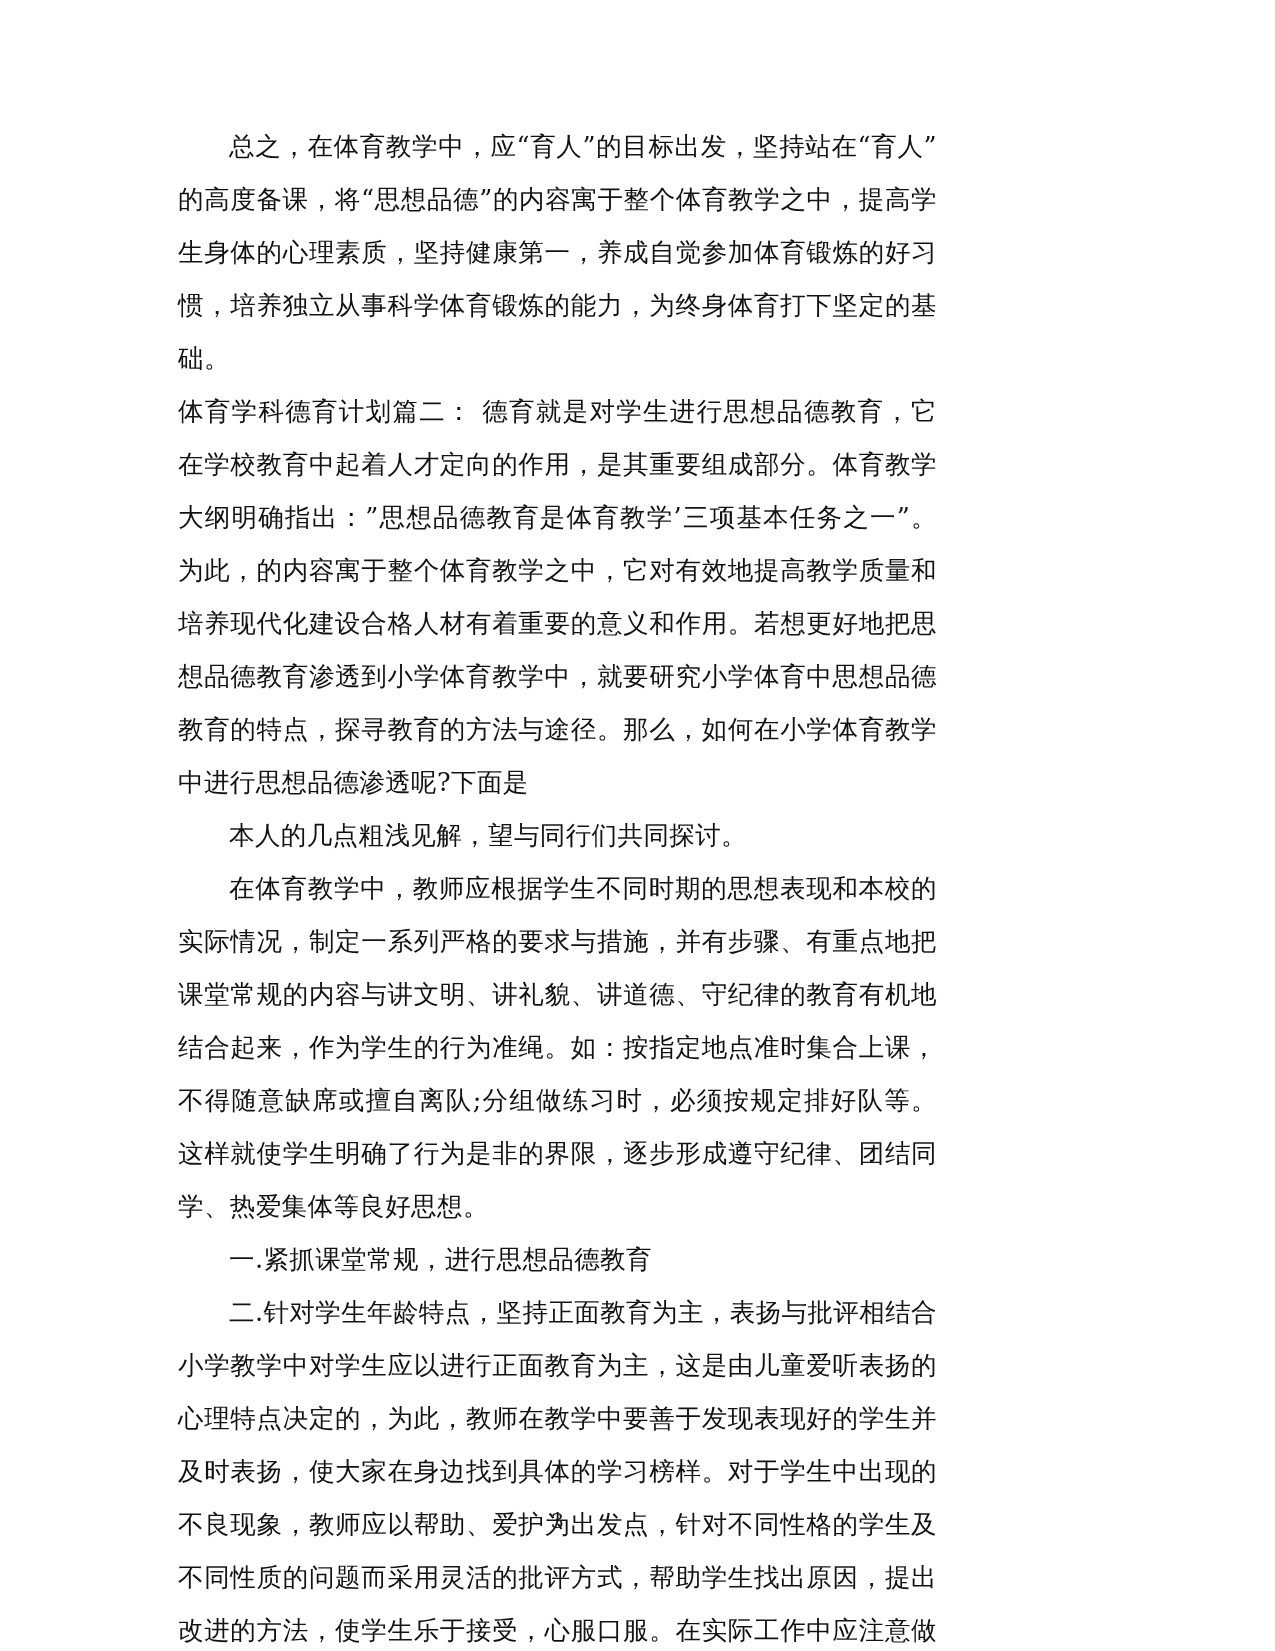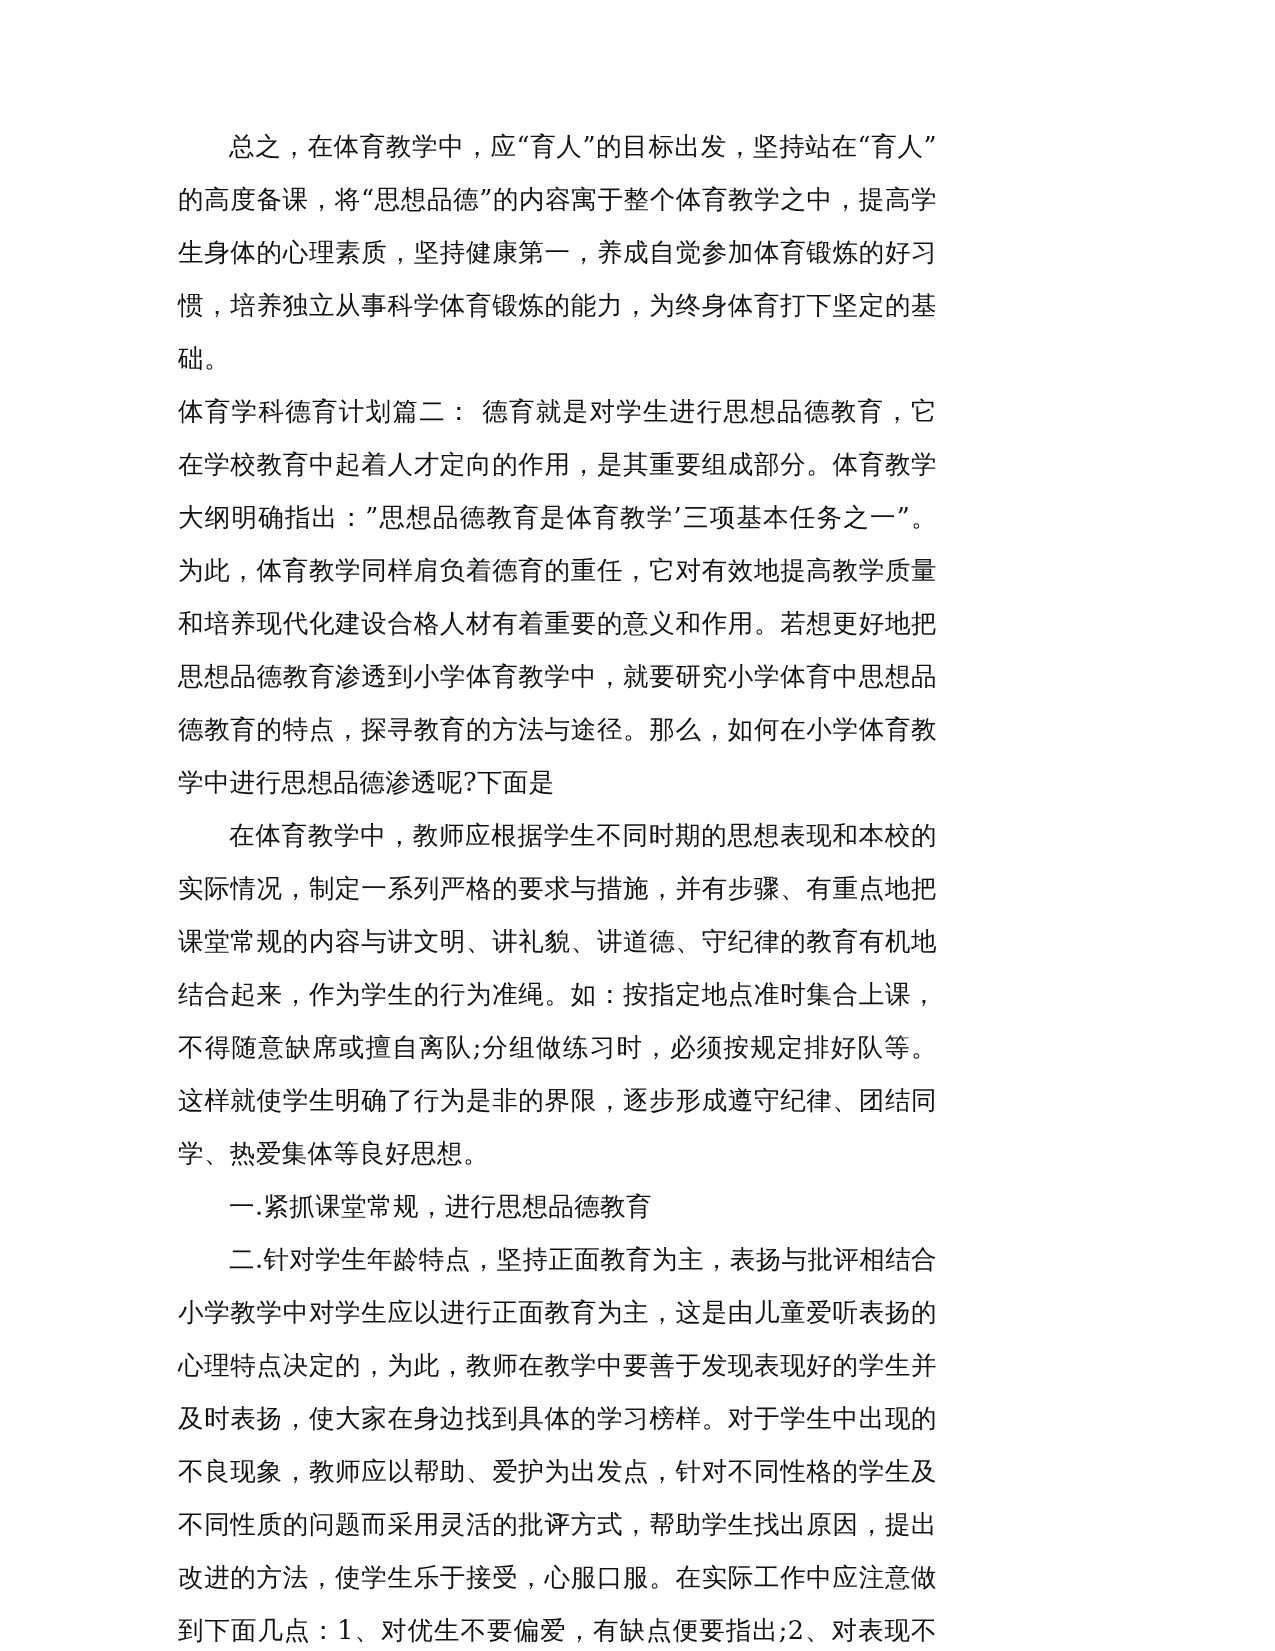--- a/index.html
+++ b/index.html
@@ -51,19 +51,20 @@
     font-family: "DejaVu Serif", "Liberation Serif", serif;
     color: #1a1a1a;
   }
 </style>
 </head>
 <body>
 
 <div class="page">
   <div class="body-text">
     <p class="indent">总之，在体育教学中，应“育人”的目标出发，坚持站在“育人”的高度备课，将“思想品德”的内容寓于整个体育教学之中，提高学生身体的心理素质，坚持健康第一，养成自觉参加体育锻炼的好习惯，培养独立从事科学体育锻炼的能力，为终身体育打下坚定的基础。</p>
-    <p class="noindent">体育学科德育计划篇二：    德育就是对学生进行思想品德教育，它在学校教育中起着人才定向的作用，是其重要组成部分。体育教学大纲明确指出：”思想品德教育是体育教学’三项基本任务之一”。为此，体育教学同样肩负着德育的重任，它对有效地提高教学质量和培养现代化建设合格人材有着重要的意义和作用。若想更好地把思想品德教育渗透到小学体育教学中，就要研究小学体育中思想品德教育的特点，探寻教育的方法与途径。那么，如何在小学体育教学中进行思想品德渗透呢?下面是</p>
+    <p class="noindent">体育学科德育计划篇二：    德育就是对学生进行思想品德教育，它在学校教育中起着人才定向的作用，是其重要组成部分。体育教学大纲明确指出：”思想品德教育是体育教学’三项基本任务之一”。为此，的内容寓于整个体育教学之中，它对有效地提高教学质量和培养现代化建设合格人材有着重要的意义和作用。若想更好地把思想品德教育渗透到小学体育教学中，就要研究小学体育中思想品德教育的特点，探寻教育的方法与途径。那么，如何在小学体育教学中进行思想品德渗透呢?下面是</p>
+    <p class="indent">本人的几点粗浅见解，望与同行们共同探讨。</p>
     <p class="indent">在体育教学中，教师应根据学生不同时期的思想表现和本校的实际情况，制定一系列严格的要求与措施，并有步骤、有重点地把课堂常规的内容与讲文明、讲礼貌、讲道德、守纪律的教育有机地结合起来，作为学生的行为准绳。如：按指定地点准时集合上课，不得随意缺席或擅自离队;分组做练习时，必须按规定排好队等。这样就使学生明确了行为是非的界限，逐步形成遵守纪律、团结同学、热爱集体等良好思想。</p>
     <p class="indent">一.紧抓课堂常规，进行思想品德教育</p>
     <p class="indent">二.针对学生年龄特点，坚持正面教育为主，表扬与批评相结合  小学教学中对学生应以进行正面教育为主，这是由儿童爱听表扬的心理特点决定的，为此，教师在教学中要善于发现表现好的学生并及时表扬，使大家在身边找到具体的学习榜样。对于学生中出现的不良现象，教师应以帮助、爱护为出发点，针对不同性格的学生及不同性质的问题而采用灵活的批评方式，帮助学生找出原因，提出改进的方法，使学生乐于接受，心服口服。在实际工作中应注意做到下面几点：1、对优生不要偏爱，有缺点便要指出;2、对表现不好的学生要指出其缺点，但也不应忽略对其优点的表扬;3、对学生的批评要适当，不侮辱人格、讽刺挖苦，</p>
   </div>
   <div class="page-number">3</div>
 </div>
 
 </body></html>

